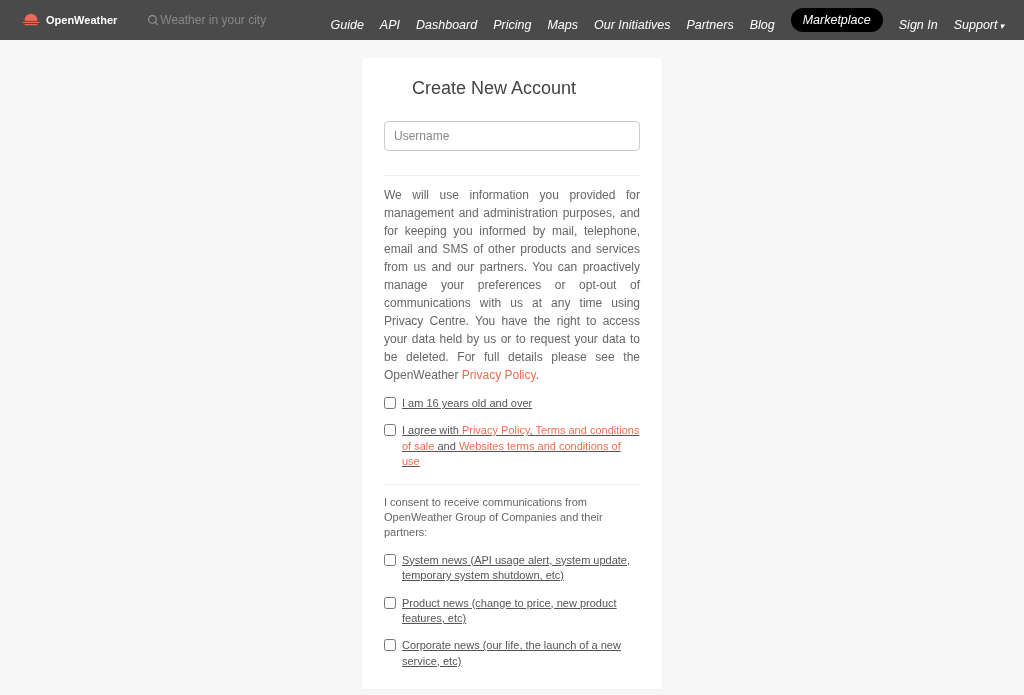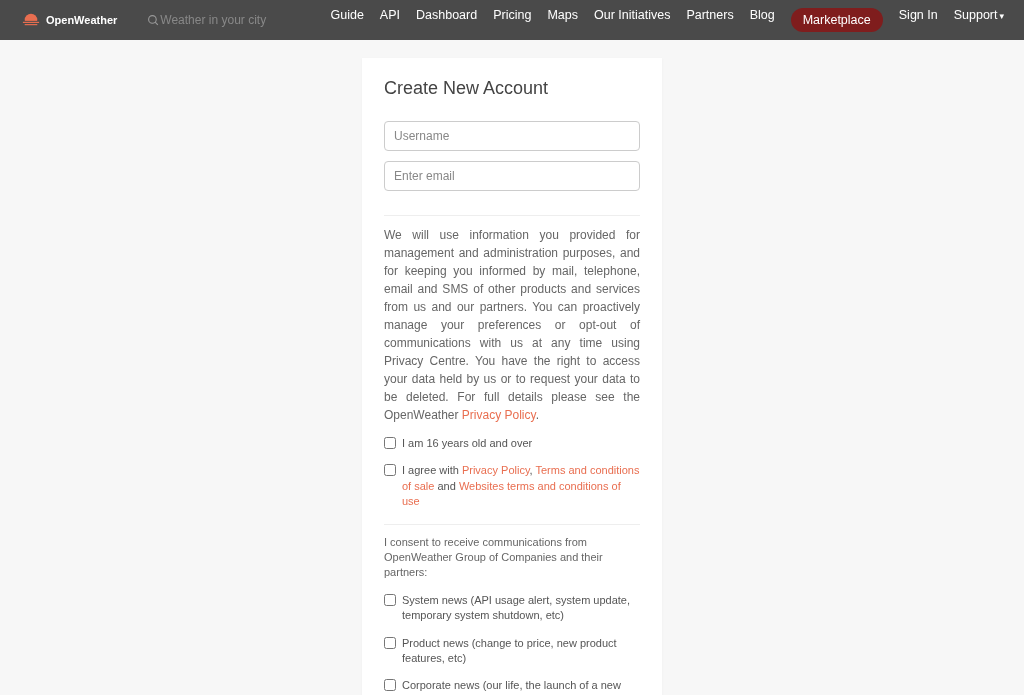--- a/index.html
+++ b/index.html
@@ -5,35 +5,35 @@
 * { box-sizing: border-box; margin: 0; padding: 0; }
 body { font-family: -apple-system, BlinkMacSystemFont, "Segoe UI", Arial, sans-serif; background: #f7f7f7; width: 1024px; height: 695px; overflow: hidden; }
 .topbar { background: #4a4a4a; height: 40px; display: flex; align-items: center; padding: 0 20px; }
 .logo-wrap { display: flex; align-items: center; gap: 4px; margin-right: 30px; min-width: 95px; }
 .logo-icon { width: 22px; height: 18px; display: block; }
 .logo-text { color: #fff; font-size: 11px; font-weight: 600; }
 .search-wrap { display: flex; align-items: center; flex: 1; }
 .search-icon { width: 13px; height: 13px; stroke: #999; fill: none; stroke-width: 2; }
 .search-input { background: transparent; border: none; color: #bbb; font-size: 12px; outline: none; width: 160px; }
 .search-input::placeholder { color: #888; }
-.nav { display: flex; align-items: flex-start; gap: 16px; }
+.nav { display: flex; align-items: flex-end; gap: 16px; font-style: italic; }
 .nav a { color: #fff; font-size: 12.5px; text-decoration: none; cursor: pointer; white-space: nowrap; }
-.nav a.pill { background: #7f1d1d; padding: 5px 12px; border-radius: 12px; }
+.nav a.pill { background: #000000; padding: 5px 12px; border-radius: 12px; }
 .caret-down::after { content: "▾"; font-size: 9px; margin-left: 2px; }
 .page { display: flex; justify-content: center; padding-top: 18px; }
 .card { background: #fff; width: 300px; padding: 20px 22px; box-shadow: 0 1px 3px rgba(0,0,0,0.04); }
-.card h1 { font-size: 18px; font-weight: 500; color: #444; margin-bottom: 22px; }
+.card h1 { font-size: 18px; font-weight: 500; color: #444; margin-bottom: 22px; margin-left: 28px; }
 .form-row { margin-bottom: 10px; }
 .form-row.two { display: flex; gap: 8px; }
 .input { width: 100%; border: 1px solid #ccc; border-radius: 4px; padding: 7px 9px; font-size: 12px; color: #555; outline: none; }
 .input::placeholder { color: #888; }
 .hr { border: none; border-top: 1px solid #eee; margin: 14px 0 10px; }
 .info-text { font-size: 12px; color: #666; line-height: 1.5; text-align: justify; }
 .link { color: #e96e50; text-decoration: none; cursor: pointer; }
-.chk-row { display: flex; align-items: flex-start; gap: 6px; margin-top: 12px; font-size: 11px; color: #555; line-height: 1.4; }
+.chk-row { display: flex; align-items: flex-start; gap: 6px; margin-top: 12px; font-size: 11px; color: #555; line-height: 1.4; text-decoration: underline; }
 .chk-row input[type=checkbox] { margin-top: 1px; width: 12px; height: 12px; flex-shrink: 0; }
 .chk-row label, .chk-row span { flex: 1; }
 .consent-head { font-size: 11px; color: #666; line-height: 1.4; margin-top: 6px; }
 </style>
 </head>
 <body>
 
 <div class="topbar">
   <div class="logo-wrap">
     <svg class="logo-icon" viewBox="0 0 24 20">
@@ -66,23 +66,20 @@
   </nav>
 </div>
 
 <div class="page">
   <div class="card">
     <h1>Create New Account</h1>
 
     <div class="form-row">
       <input class="input" placeholder="Username" style="">
     </div>
-    <div class="form-row">
-      <input class="input" placeholder="Enter email" style="">
-    </div>
     <div class="form-row two">
     </div>
 
     <hr class="hr">
 
     <p class="info-text">
       <span>We will use information you provided for management and administration purposes, and for keeping you informed by mail, telephone, email and SMS of other products and services from us and our partners. You can proactively manage your preferences or opt-out of communications with us at any time using Privacy Centre. You have the right to access your data held by us or to request your data to be deleted. For full details please see the OpenWeather </span><a class="link">Privacy Policy</a><span>.</span>
     </p>
 
     <div class="chk-row">

